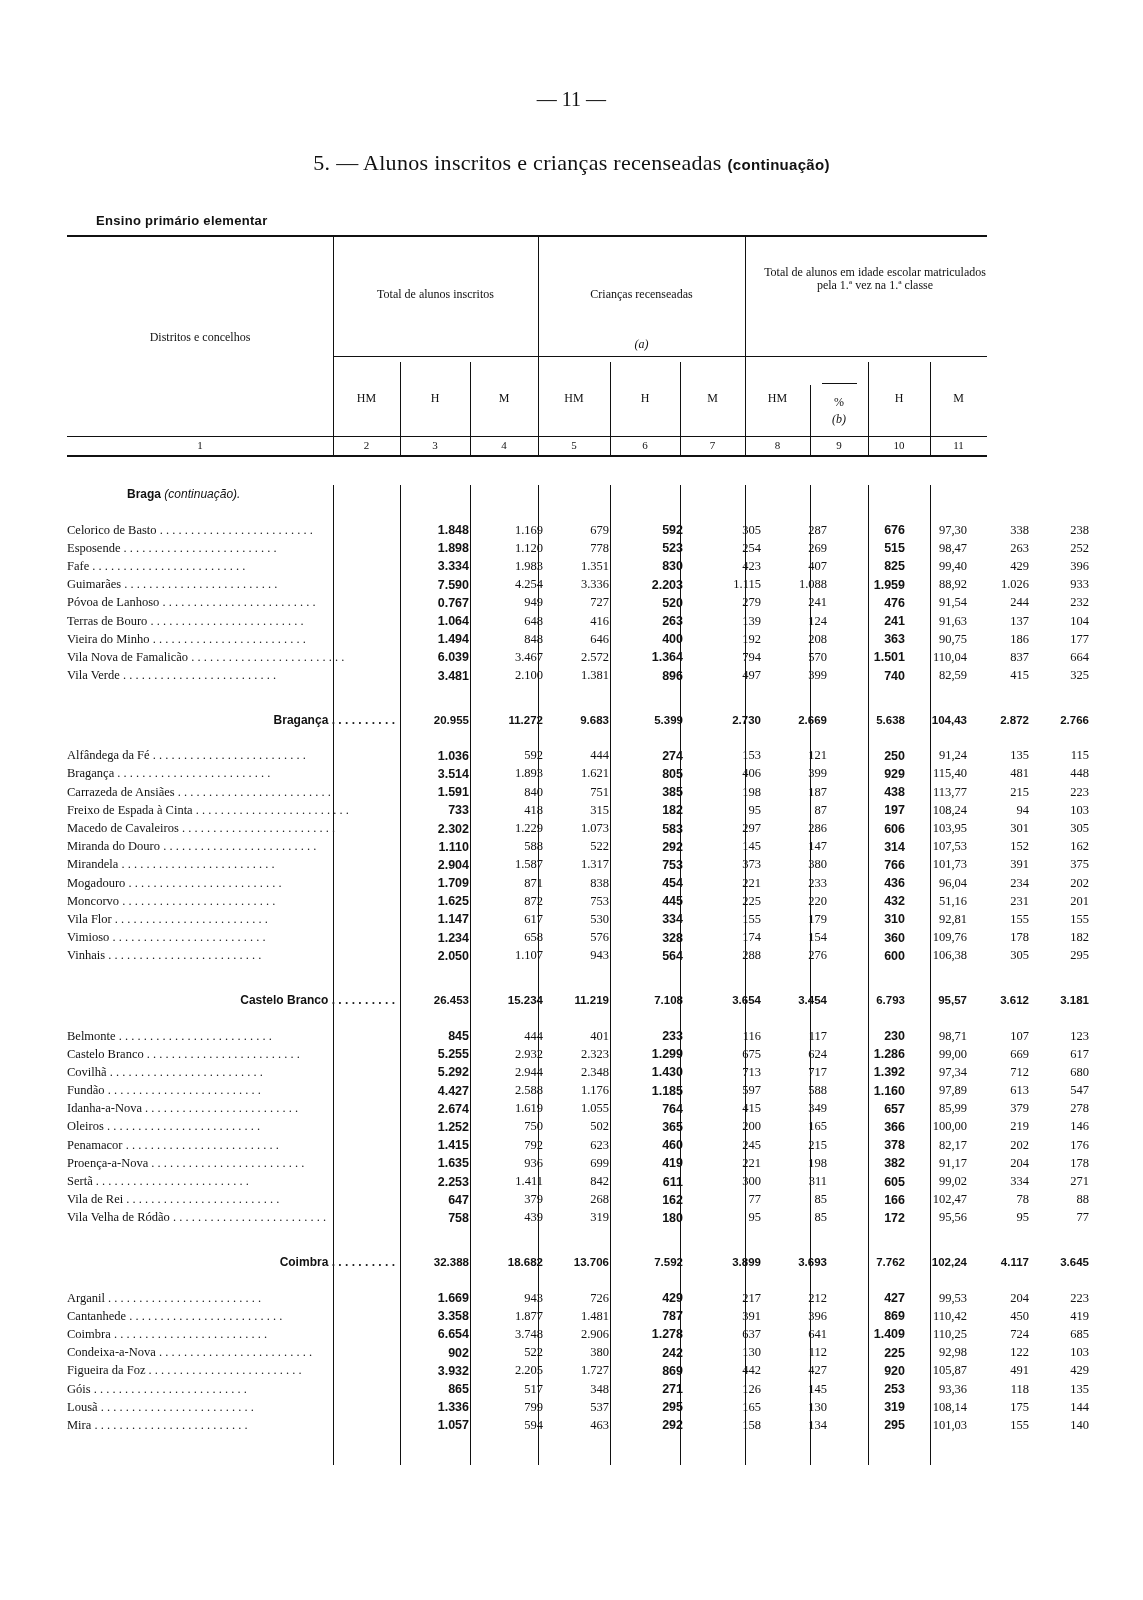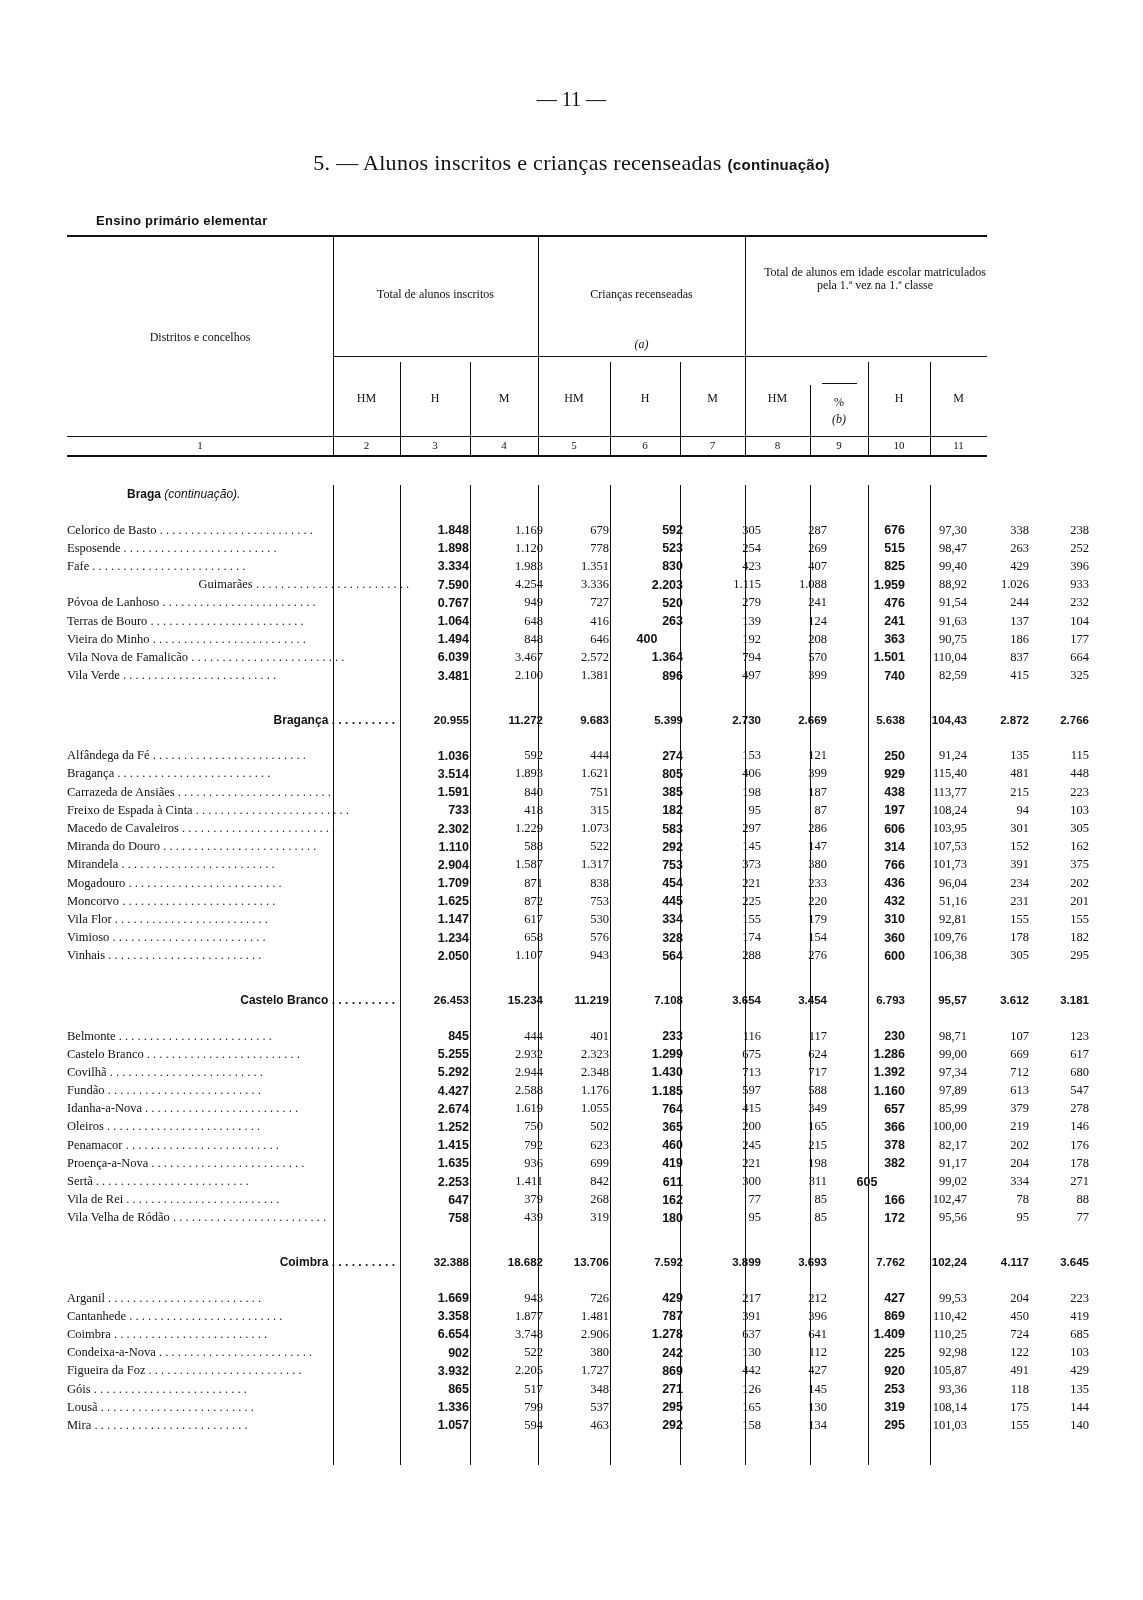--- a/index.html
+++ b/index.html
@@ -143,21 +143,21 @@
         <td class="num c4" style="padding-right: 2px;">1.351</td>
         <td class="num c5 b" style="padding-right: 2px;">830</td>
         <td class="num c6" style="padding-right: 2px;">423</td>
         <td class="num c7" style="padding-right: 2px;">407</td>
         <td class="num c8 b" style="padding-right: 2px;">825</td>
         <td class="num c9" style="padding-right: 2px;">99,40</td>
         <td class="num c10" style="padding-right: 4px;">429</td>
         <td class="num c11" style="padding-right: 4px;">396</td>
       </tr>
       <tr>
-        <td class="name" style="max-width: 268px; text-align: right;"><span>Guimarães</span><span class="dots"> . . . . . . . . . . . . . . . . . . . . . . . . .</span></td>
+        <td class="name" style="max-width: 268px;"><span>Guimarães</span><span class="dots"> . . . . . . . . . . . . . . . . . . . . . . . . .</span></td>
         <td class="num c2 b" style="padding-right: 4px;">7.590</td>
         <td class="num c3" style="padding-right: 2px;">4.254</td>
         <td class="num c4" style="padding-right: 2px;">3.336</td>
         <td class="num c5 b" style="padding-right: 2px;">2.203</td>
         <td class="num c6" style="padding-right: 2px;">1.115</td>
         <td class="num c7" style="padding-right: 2px;">1.088</td>
         <td class="num c8 b" style="padding-right: 2px;">1.959</td>
         <td class="num c9" style="padding-right: 2px;">88,92</td>
         <td class="num c10" style="padding-right: 4px;">1.026</td>
         <td class="num c11" style="padding-right: 4px;">933</td>
@@ -186,21 +186,21 @@
         <td class="num c8 b" style="padding-right: 2px;">241</td>
         <td class="num c9" style="padding-right: 2px;">91,63</td>
         <td class="num c10" style="padding-right: 4px;">137</td>
         <td class="num c11" style="padding-right: 4px;">104</td>
       </tr>
       <tr>
         <td class="name" style="max-width: 268px;"><span>Vieira do Minho</span><span class="dots"> . . . . . . . . . . . . . . . . . . . . . . . . .</span></td>
         <td class="num c2 b" style="padding-right: 4px;">1.494</td>
         <td class="num c3" style="padding-right: 2px;">848</td>
         <td class="num c4" style="padding-right: 2px;">646</td>
-        <td class="num c5 b" style="padding-right: 2px; text-align: center;">400</td>
+        <td class="num c5 b" style="padding-right: 2px;">400</td>
         <td class="num c6" style="padding-right: 2px;">192</td>
         <td class="num c7" style="padding-right: 2px; margin-top: 17px;">208</td>
         <td class="num c8 b" style="padding-right: 2px;">363</td>
         <td class="num c9" style="padding-right: 2px;">90,75</td>
         <td class="num c10" style="padding-right: 4px;">186</td>
         <td class="num c11" style="padding-right: 4px;">177</td>
       </tr>
       <tr>
         <td class="name" style="max-width: 268px;"><span>Vila Nova de Famalicão</span><span class="dots"> . . . . . . . . . . . . . . . . . . . . . . . . .</span></td>
         <td class="num c2 b" style="padding-right: 4px;">6.039</td>
@@ -526,21 +526,21 @@
         <td class="num c11" style="padding-right: 4px;">178</td>
       </tr>
       <tr>
         <td class="name" style="max-width: 268px;"><span>Sertã</span><span class="dots"> . . . . . . . . . . . . . . . . . . . . . . . . .</span></td>
         <td class="num c2 b" style="padding-right: 4px;">2.253</td>
         <td class="num c3" style="padding-right: 2px;">1.411</td>
         <td class="num c4" style="padding-right: 2px;">842</td>
         <td class="num c5 b" style="padding-right: 2px;">611</td>
         <td class="num c6" style="padding-right: 2px;">300</td>
         <td class="num c7" style="padding-right: 2px;">311</td>
-        <td class="num c8 b" style="padding-right: 2px; text-align: center;">605</td>
+        <td class="num c8 b" style="padding-right: 2px;">605</td>
         <td class="num c9" style="padding-right: 2px;">99,02</td>
         <td class="num c10" style="padding-right: 4px;">334</td>
         <td class="num c11" style="padding-right: 4px;">271</td>
       </tr>
       <tr>
         <td class="name" style="max-width: 268px;"><span>Vila de Rei</span><span class="dots"> . . . . . . . . . . . . . . . . . . . . . . . . .</span></td>
         <td class="num c2 b" style="padding-right: 4px;">647</td>
         <td class="num c3" style="padding-right: 2px;">379</td>
         <td class="num c4" style="padding-right: 2px;">268</td>
         <td class="num c5 b" style="padding-right: 2px;">162</td>

